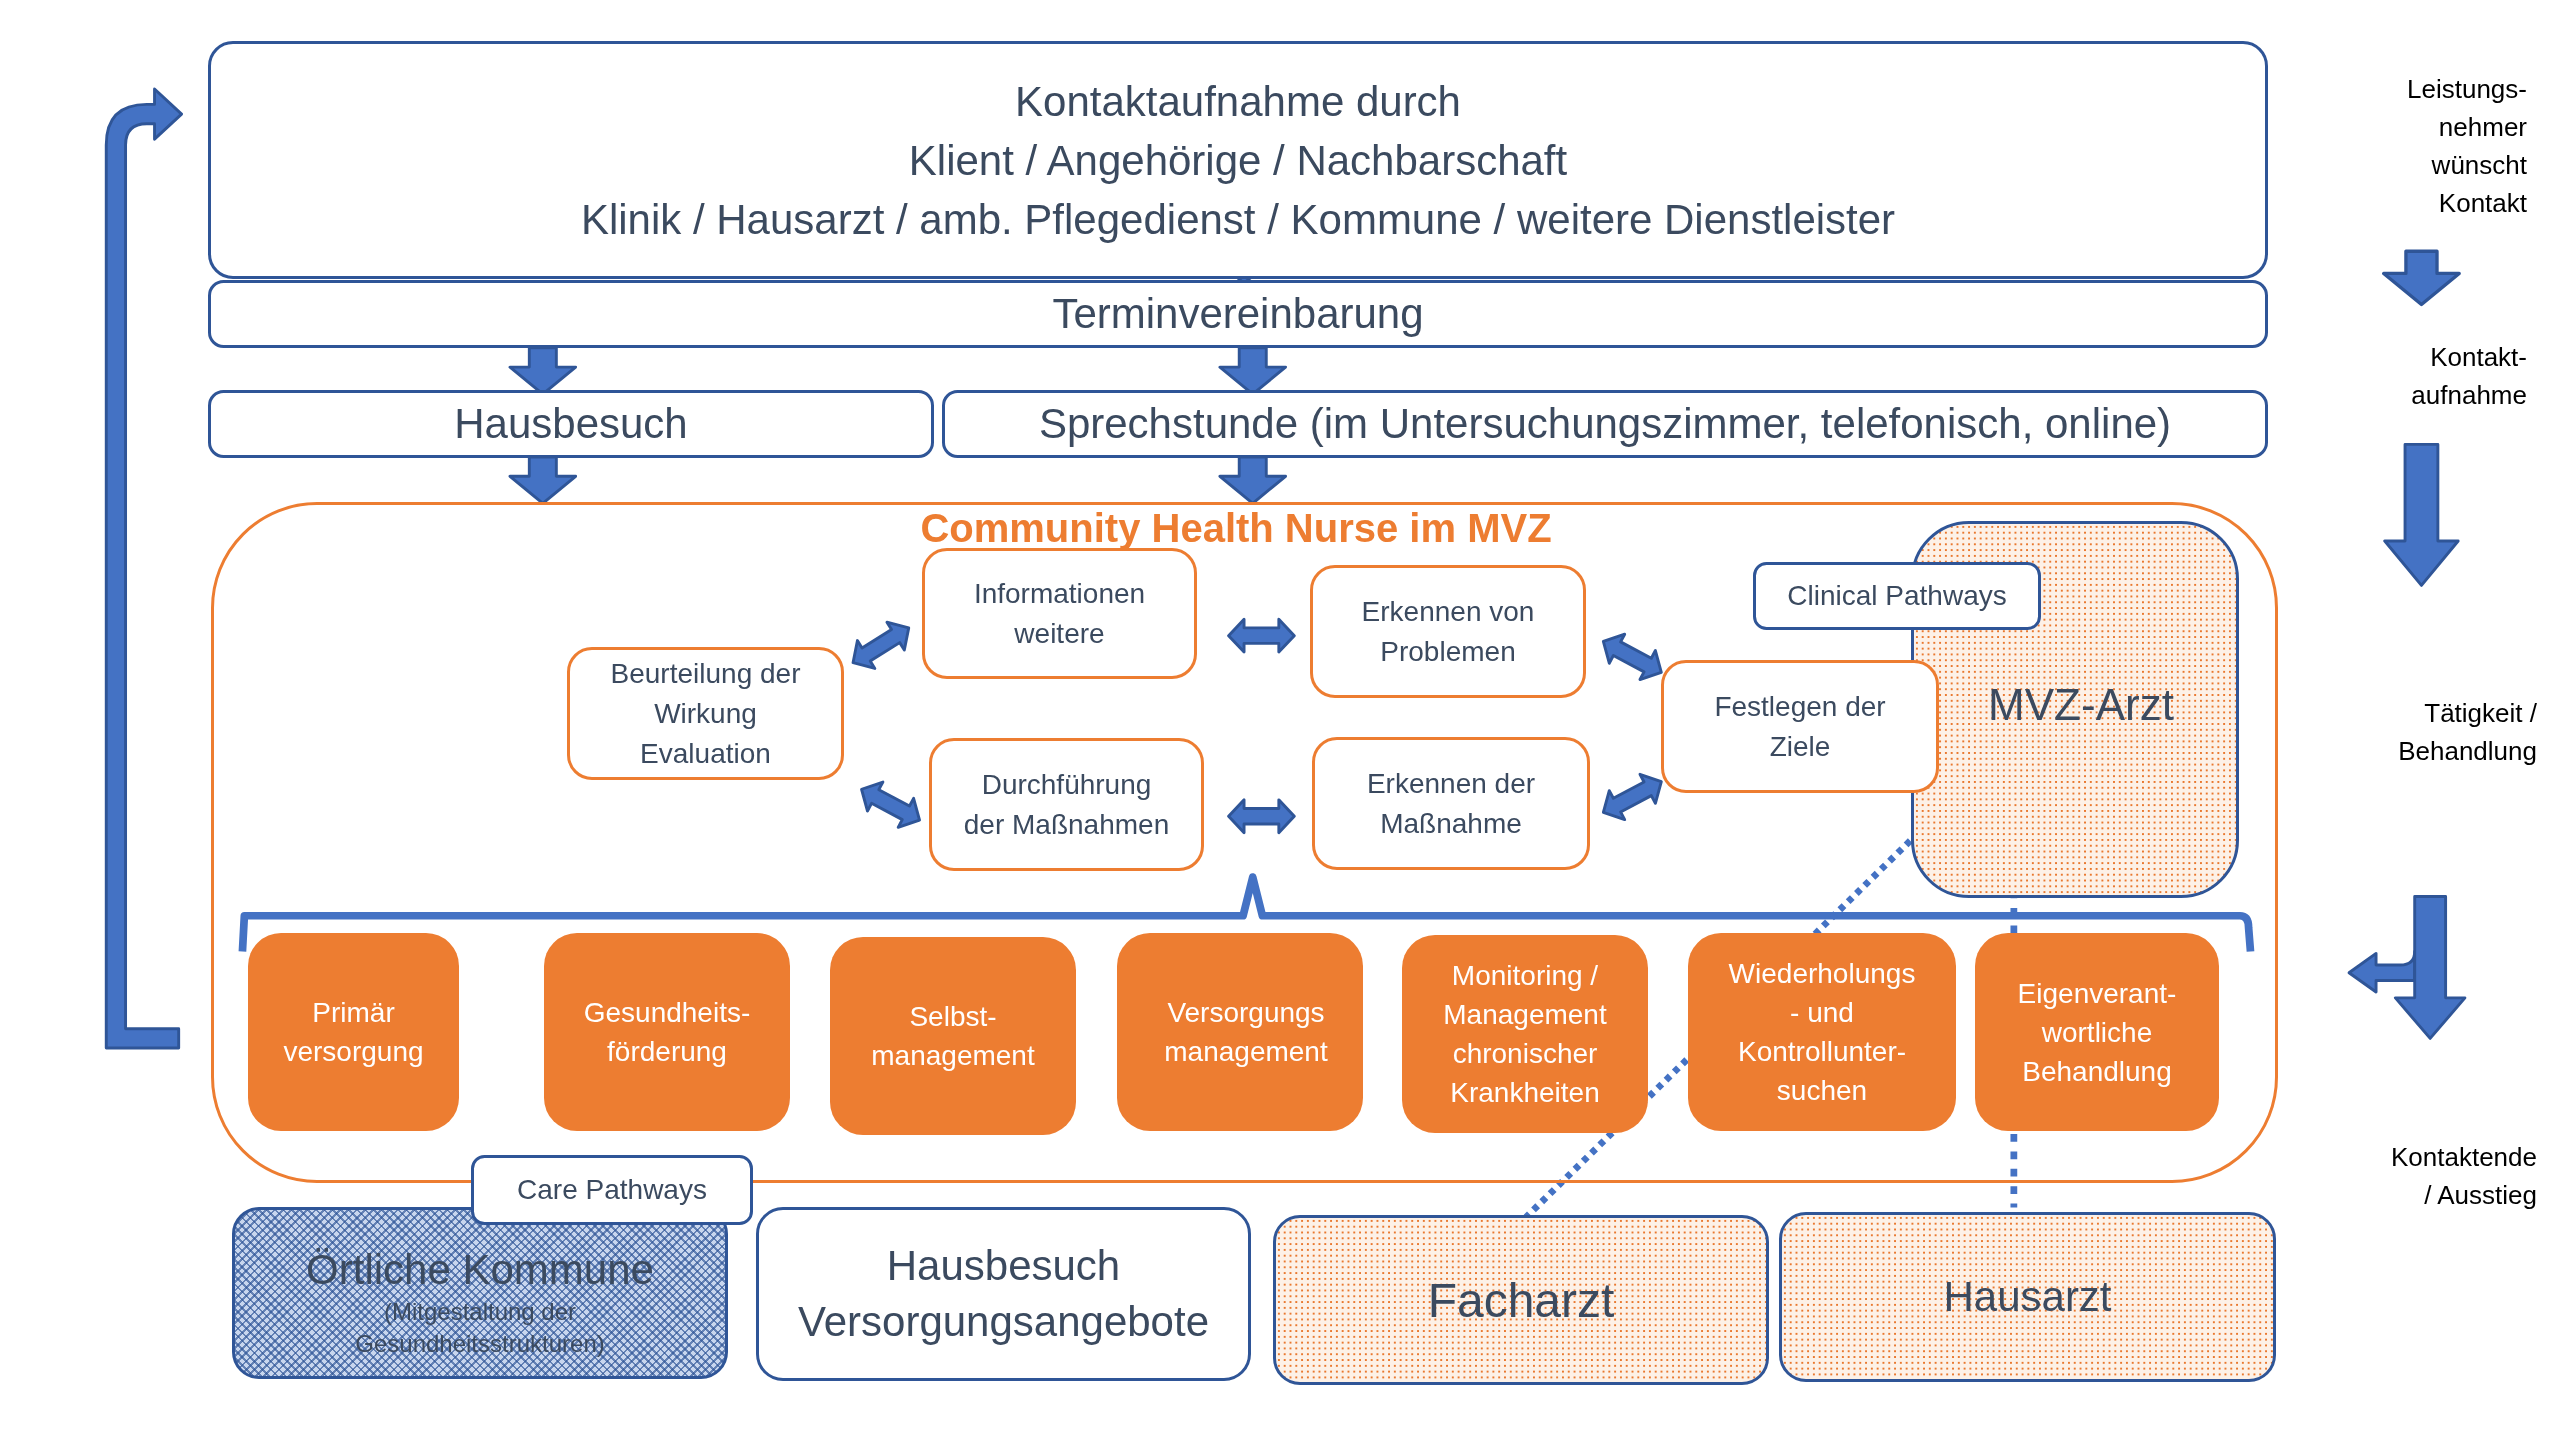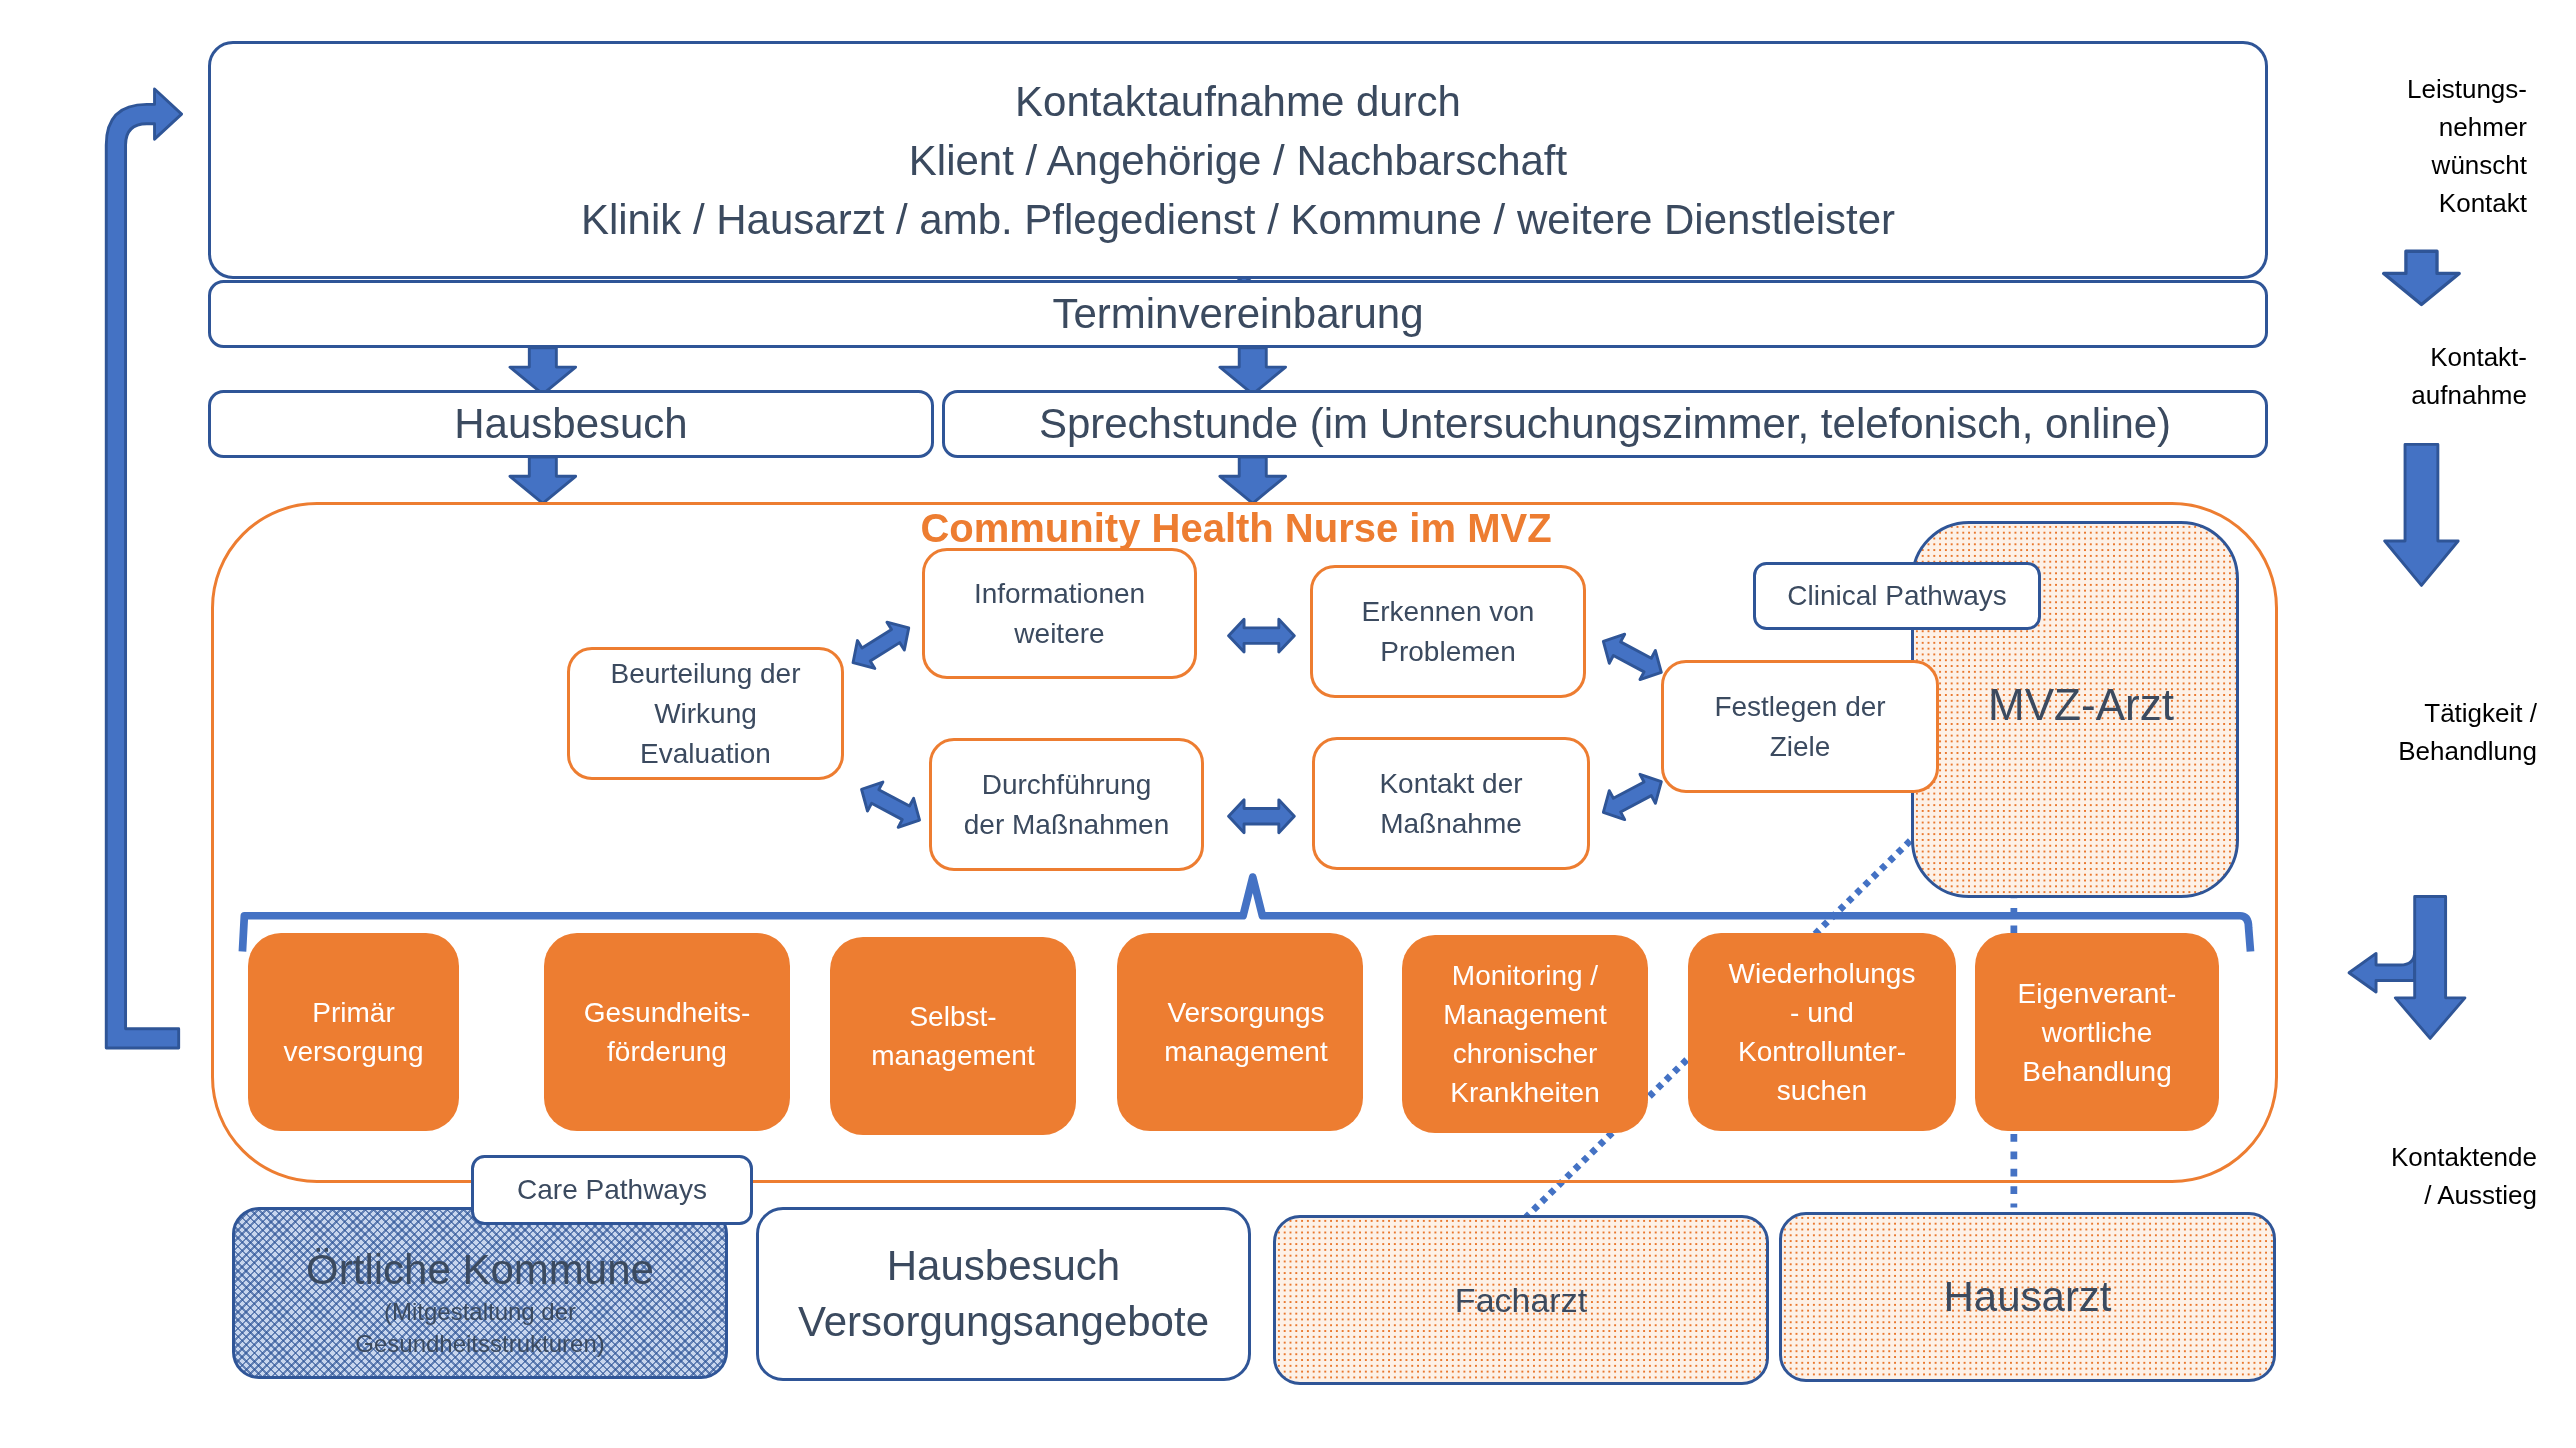--- a/index.html
+++ b/index.html
@@ -100,21 +100,21 @@
 </div>
 <div class="abs orange-outline" style="left:1310px; top:565px; width:276px; height:133px;">
   <span class="line">Erkennen von</span>
   <span class="line">Problemen</span>
 </div>
 <div class="abs orange-outline" style="left:1661px; top:660px; width:278px; height:133px; background:#fff;">
   <span class="line">Festlegen der</span>
   <span class="line">Ziele</span>
 </div>
 <div class="abs orange-outline" style="left:1312px; top:737px; width:278px; height:133px;">
-  <span class="line">Kontakt der</span>
+  <span class="line">Erkennen der</span>
   <span class="line">Maßnahme</span>
 </div>
 <div class="abs orange-outline" style="left:929px; top:738px; width:275px; height:133px;">
   <span class="line">Durchführung</span>
   <span class="line">der Maßnahmen</span>
 </div>
 <div class="abs orange-outline" style="left:567px; top:647px; width:277px; height:133px;">
   <span class="line">Beurteilung der</span>
   <span class="line">Wirkung</span>
   <span class="line">Evaluation</span>
@@ -161,21 +161,21 @@
   <span class="line" style="font-size:24px; line-height:32px; color:#3b4a5f;">Gesundheitsstrukturen)</span>
 </div>
 <div class="abs blue-box" style="left:471px; top:1155px; width:282px; height:70px; border-radius:13.5px; font-size:28px;">
   <span class="line">Care Pathways</span>
 </div>
 <div class="abs blue-box" style="left:756px; top:1207px; width:495px; height:174px; border-radius:27px; font-size:42px; line-height:56px;">
   <span class="line">Hausbesuch</span>
   <span class="line">Versorgungsangebote</span>
 </div>
 <div class="abs dots-orange" style="left:1273px; top:1215px; width:496px; height:170px; border:3.9px solid #2f5597; border-radius:27px;
-     display:flex; align-items:center; justify-content:center; font-size:34px;">
+     display:flex; align-items:center; justify-content:center; font-size:48px;">
   <span class="line">Facharzt</span>
 </div>
 <div class="abs dots-orange" style="left:1779px; top:1212px; width:497px; height:170px; border:3.9px solid #2f5597; border-radius:27px;
      display:flex; align-items:center; justify-content:center; font-size:42px;">
   <span class="line">Hausarzt</span>
 </div>
 
 <div class="abs side-label" style="left:2313px; top:70px; width:214px;">
   <span class="line">Leistungs-</span>
   <span class="line">nehmer</span>

